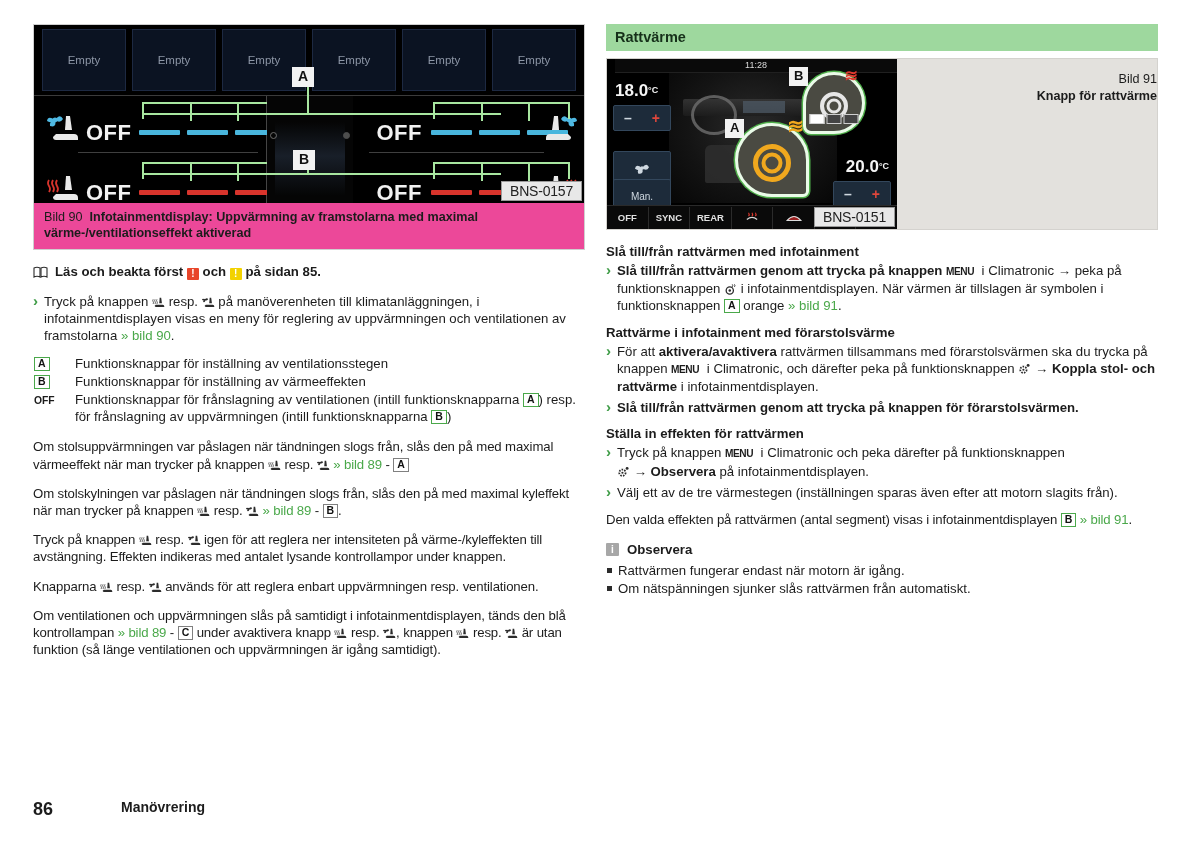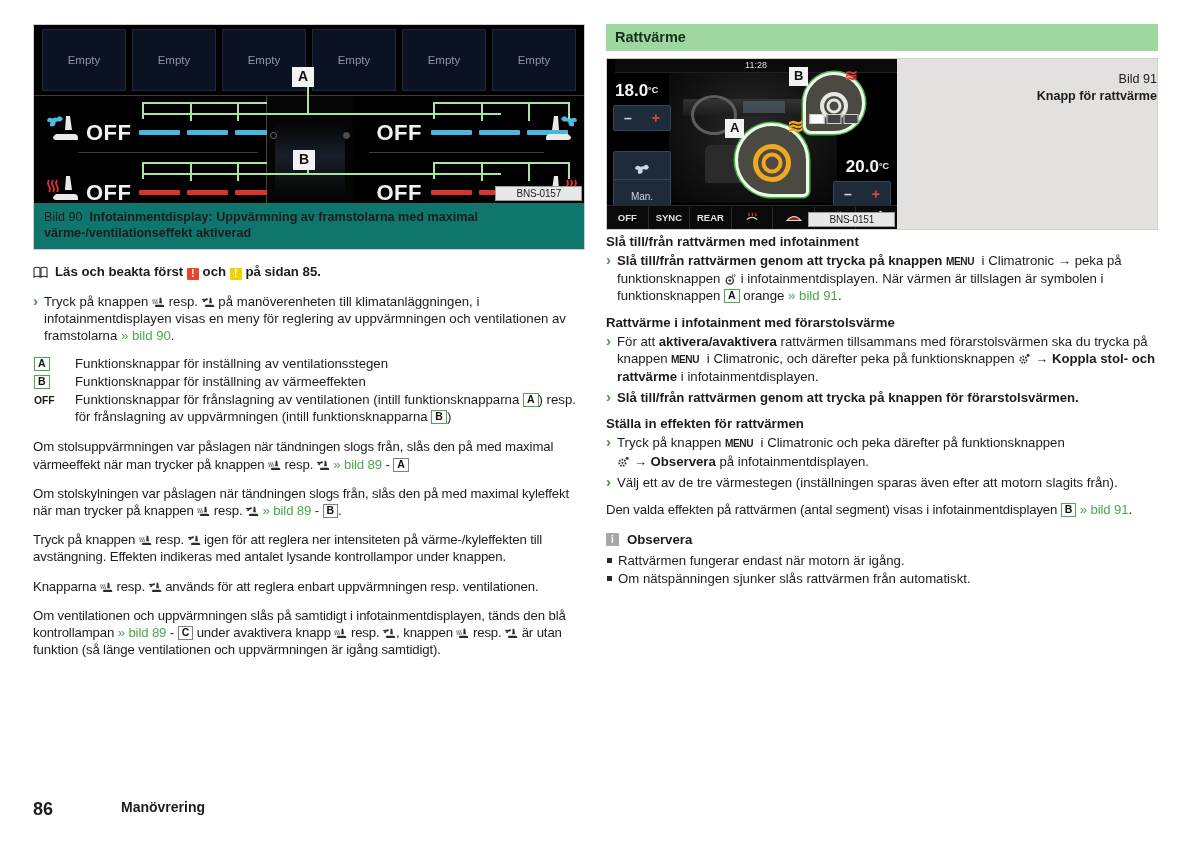--- a/index.html
+++ b/index.html
@@ -80,21 +80,21 @@
     background: #000;
     height: 178px;
     position: relative;
     overflow: hidden;
   }
   .cap {
     padding: 6px 10px 8px 10px;
     font-size: 12.6px;
     line-height: 16px;
     font-weight: bold;
-    background: #0f766e;
+    background: #ec4899;
   }
   .cap .num { font-weight: normal; }
 
   
   .tiles {
     position: absolute;
     top: 4px; left: 8px; right: 8px;
     height: 62px;
     display: flex;
     gap: 6px;
@@ -198,22 +198,22 @@
     padding: 2px 6px 3px 6px;
     z-index: 6;
   }
   .greenline { position: absolute; background: #a8e6a0; z-index: 5; }
 
   .bns {
     position: absolute;
     right: 2px; bottom: 2px;
     background: #e8e8e8;
     color: #222;
-    font-size: 10px;
-    padding: 1px 20px;
+    font-size: 14px;
+    padding: 1px 8px;
     border: 1px solid #9a9a9a;
     letter-spacing: -0.2px;
   }
 
   
   .noteline {
     display: flex;
     align-items: flex-start;
     gap: 7px;
     font-size: 13.2px;
@@ -936,21 +936,21 @@
 
         <div class="bns">BNS-0151</div>
       </div>
 
       <div class="cap91">
         <div class="l1">Bild 91</div>
         <div class="l2">Knapp för rattvärme</div>
       </div>
     </div>
 
-    <div style="margin-top:4px">
+    <div style="margin-top:14px">
       <div class="sub-head">Slå till/från rattvärmen med infotainment</div>
       <div class="arrow-item"><span class="bold">Slå till/från</span><span class="bold"> rattvärmen genom att trycka på knappen </span><span class="menukey">MENU</span><span> i Climatronic → peka på funktionsknappen </span><svg width="13" height="12" viewBox="0 0 18 16" style="vertical-align:-2px">
             <circle cx="8" cy="10" r="5" fill="none" stroke="#2b2b2b" stroke-width="1.8"></circle>
             <circle cx="8" cy="10" r="1.7" fill="#2b2b2b"></circle>
             <g stroke="#2b2b2b" stroke-width="1.3" fill="none">
               <path d="M11.5 5 q1.3 -1.6 0 -3.4"></path>
               <path d="M14.5 5 q1.3 -1.6 0 -3.4"></path>
             </g>
           </svg><span> i infotainmentdisplayen. När värmen är tillslagen är symbolen i funktionsknappen </span><span class="tagbox">A</span><span> orange </span><span class="ref">» bild 91</span><span>.</span></div>
     </div>

